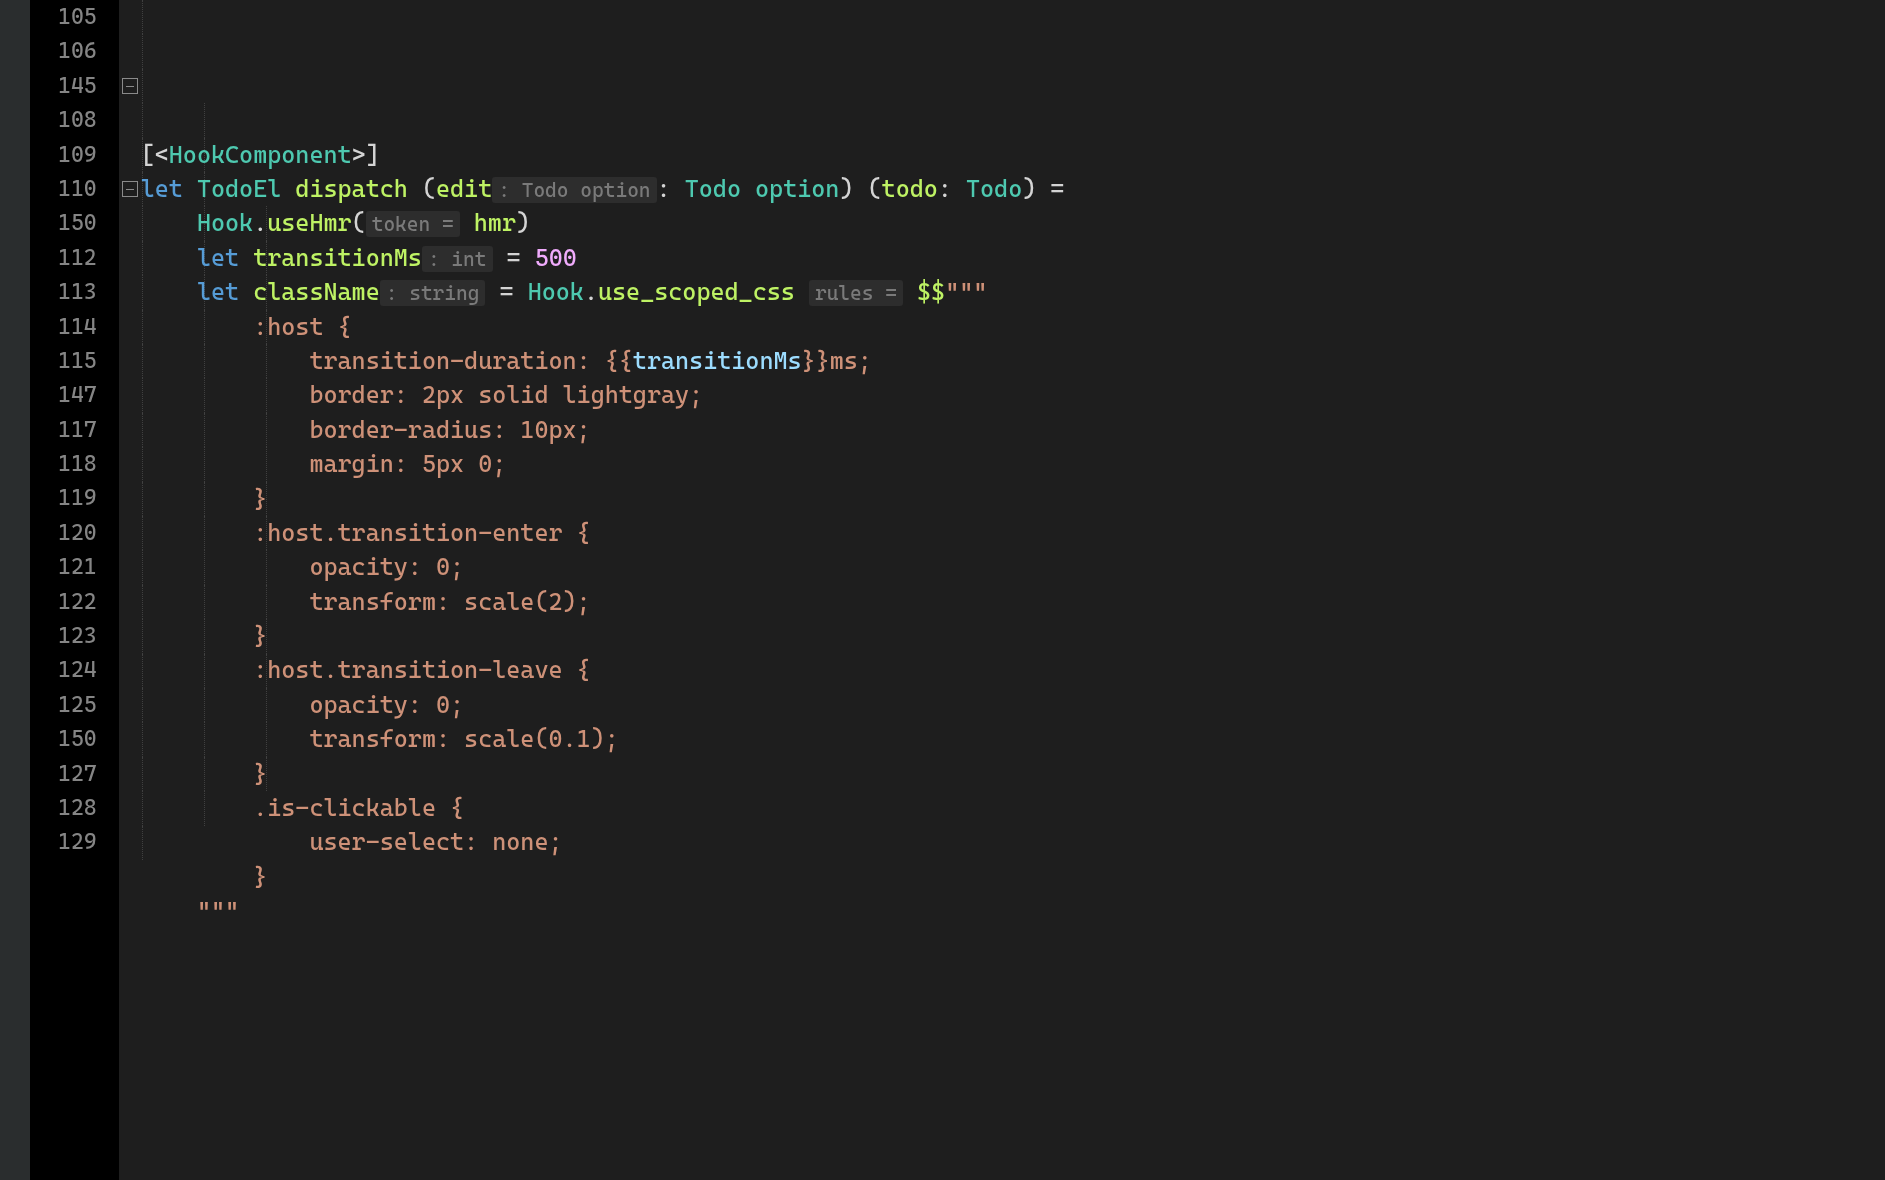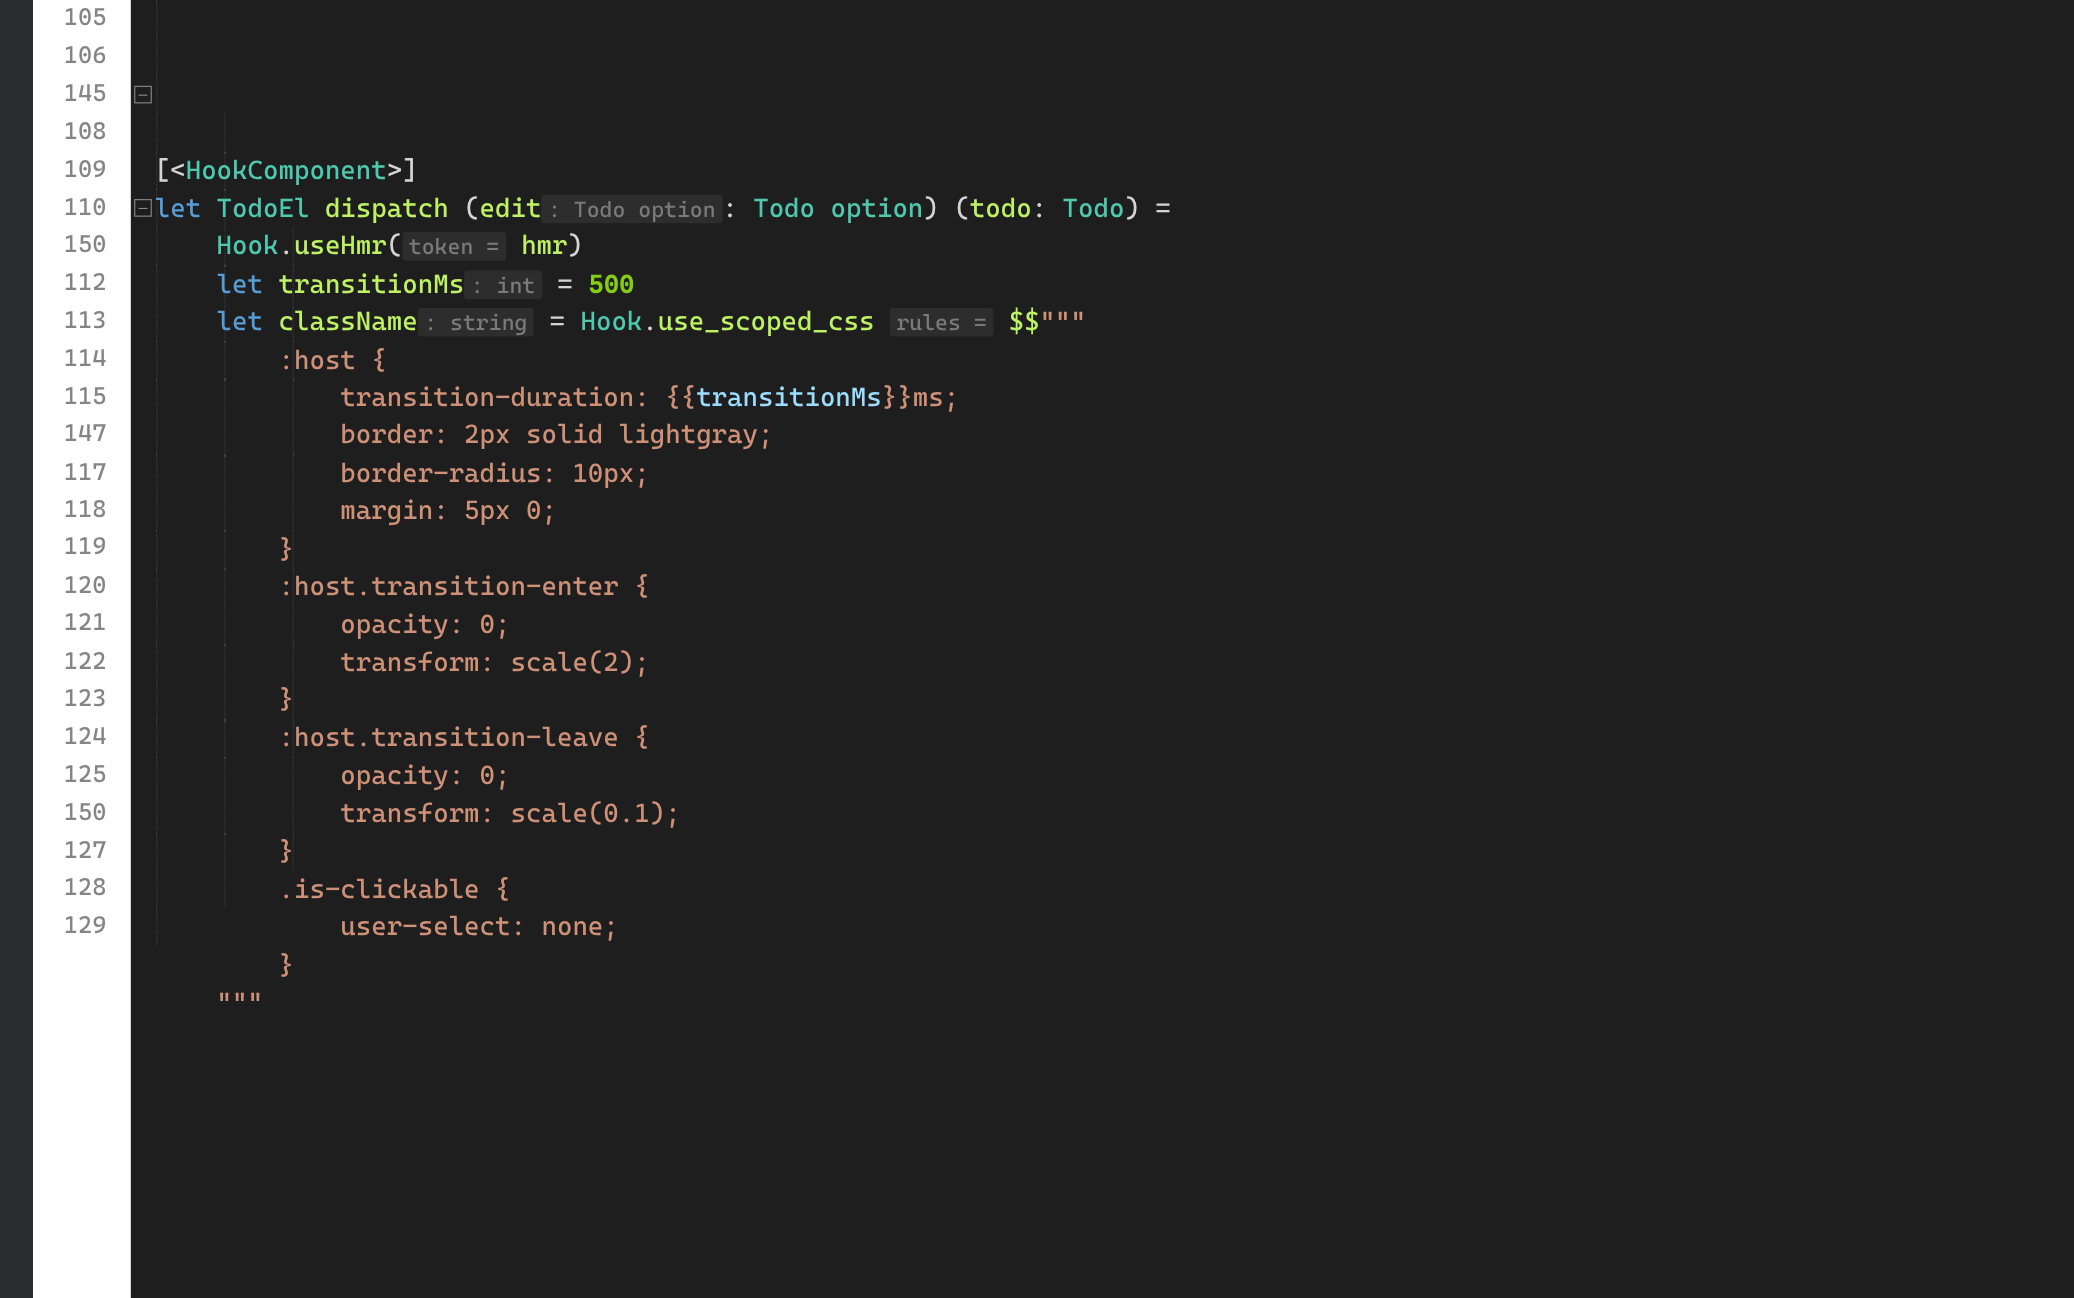--- a/index.html
+++ b/index.html
@@ -20,21 +20,21 @@
     height: 100%;
   }
 
   .left-bar {
     width: 30px;
     background: #2a2d2e;
     flex-shrink: 0;
   }
 
   .gutter {
-    background: #ffffff;
+    background: #000000;
     color: #858585;
     font-size: 22px;
     padding-right: 22px;
     padding-left: 28px;
     text-align: left;
     user-select: none;
     flex-shrink: 0;
   }
 
   .fold-col {
@@ -99,21 +99,21 @@
     position: absolute;
     width: 0;
     border-left: 1px dotted #404040;
   }
 
   
   .tok-default { color: #bef264; }
   .tok-type    { color: #4ec9b0; }   
   .tok-keyword { color: #569cd6; }
   .tok-hint    { color: #7a7a7a; background:#2d2d2d; border-radius:3px; padding:1px 6px; font-size:20px; }
-  .tok-number  { color: #84cc16; font-weight: bold; }
+  .tok-number  { color: #f0abfc; }
   .tok-string  { color: #ce9178; }
   .tok-interp  { color: #9cdcfe; }   
   .tok-punct   { color: #d4d4d4; }
   .tok-dot     { color: #d4d4d4; }
 
   .tok-string-delim { color: #ce9178; }
 </style>
 </head>
 <body>
 

